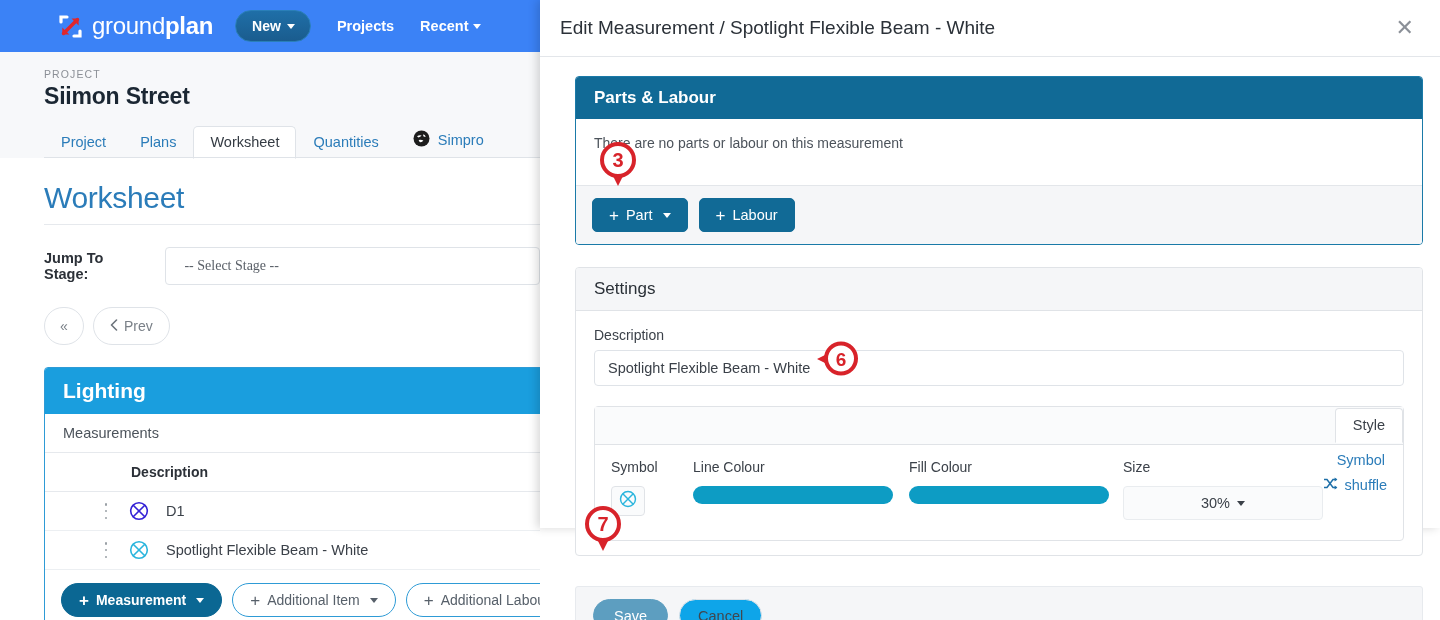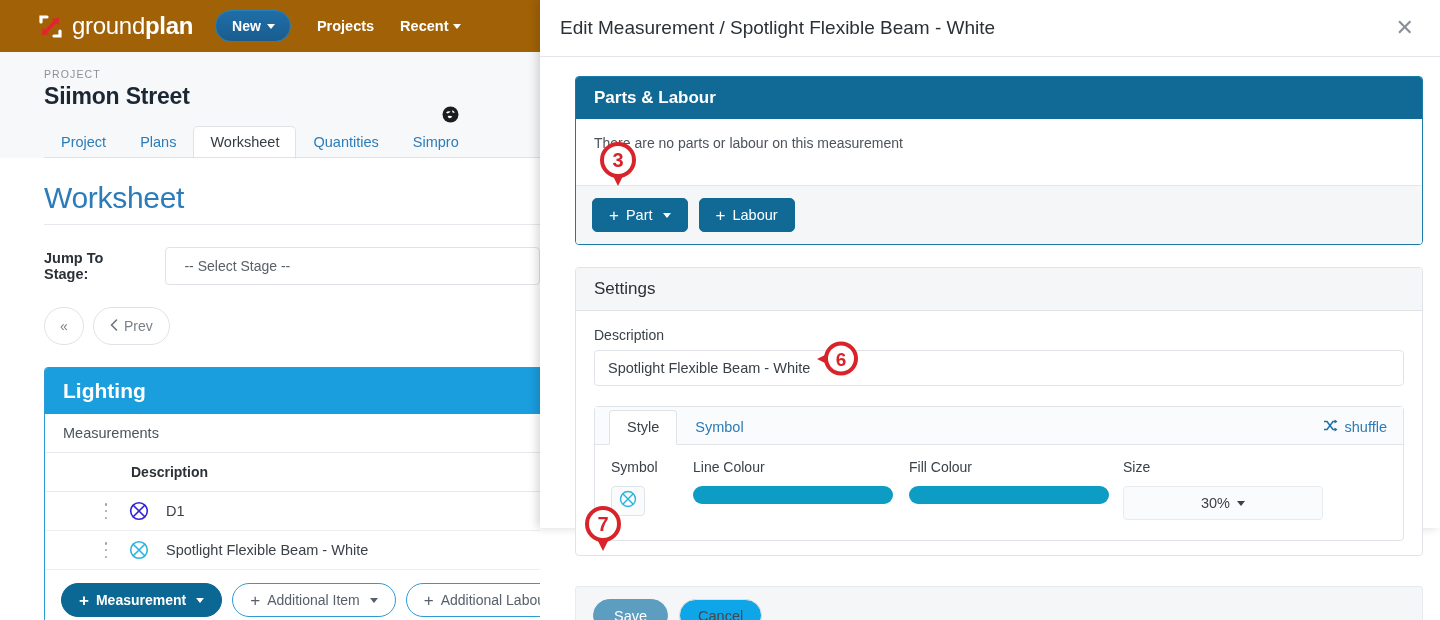--- a/index.html
+++ b/index.html
@@ -9,21 +9,21 @@
     font-family:"Liberation Sans", sans-serif;
     background:#ffffff;
     overflow:hidden;
     position:relative;
     color:#333;
   }
 
   
   .topnav{
     position:absolute; left:0; top:0; width:540px; height:52px;
-    background:#a16207; display:flex; align-items:center; padding-left:38px;
+    background:#3b82f6; display:flex; align-items:center; padding-left:58px;
     z-index:2;
   }
   .logo-wrap{ display:flex; align-items:center; gap:9px; }
   .logo-mark{ width:25px; height:25px; position:relative; }
   .logo-text{ font-size:24px; color:#ffffff; letter-spacing:-.3px; font-weight:300; }
   .logo-text b{ font-weight:700; }
   .nav-new{
     margin-left:22px; background:linear-gradient(180deg,#1f6fa8,#1a5c8e);
     color:#fff; font-size:14px; font-weight:600; padding:7px 15px 7px 16px;
     border-radius:18px; display:flex; align-items:center; gap:6px; cursor:pointer;
@@ -48,37 +48,37 @@
 
   .tabs{ margin:14px 0 0 44px; display:flex; align-items:flex-end; height:34px; position:relative;}
   .tab{
     font-size:14.5px; color:#2b7cb9; padding:7px 16px 8px; cursor:pointer;
     border:1px solid transparent; border-radius:5px 5px 0 0; position:relative; top:1px;
   }
   .tab.active{
     color:#343b43; background:#ffffff; border-color:#dfe3e8; border-bottom-color:#ffffff;
     font-weight:400;
   }
-  .tab.with-icon{ display:flex; align-items:flex-end; gap:8px;flex-direction:column; }
+  .tab.with-icon{ display:flex; align-items:center; gap:8px; }
   .tabs-rule{
     position:absolute; left:0; right:0; bottom:0; height:1px; background:#dfe3e8;
   }
 
   .content{ background:#ffffff; min-height:420px; padding-top:1px; }
   .ws-title{
     font-size:30px; color:#2b7cb9; font-weight:300; margin:22px 0 9px 44px; letter-spacing:-.3px;
   }
   .ws-hr{ height:1px; background:#e6e9ed; margin:0 0 0 44px; }
 
   .jump-row{ display:flex; align-items:center; margin:22px 0 0 44px; }
   .jump-label{ font-size:14.5px; font-weight:700; color:#2c3138; }
   .jump-select{
     margin-left:26px; width:420px; height:38px; border:1px solid #dfe3e8; border-radius:4px;
     background:#fff; display:flex; align-items:center; padding-left:18px;
-    font-size:14px; color:#5a6068;
+    font-size:14px; color:#5a6068;font-family:Liberation Serif, serif;
   }
 
   .pager{ display:flex; gap:9px; margin:22px 0 0 44px; }
   .pbtn{
     height:38px; border:1px solid #dfe3e8; border-radius:20px; background:#fff;
     display:flex; align-items:center; justify-content:center; gap:6px;
     color:#7a8088; font-size:14px; cursor:pointer; padding:0 16px;
   }
   .pbtn.icon-only{ width:40px; padding:0; }
 
@@ -171,21 +171,21 @@
     width:100%; height:36px; border:1px solid #dfe3e8; border-radius:4px; background:#fff;
     display:flex; align-items:center; padding-left:13px; font-size:14.5px; color:#3b4149;
   }
 
   .styleblock{
     margin-top:20px; border:1px solid #e0e3e7; border-radius:4px; background:#fff;
     position:relative;
   }
   .style-tabs{
     display:flex; align-items:flex-end; height:38px; padding-left:14px;
-    border-bottom:1px solid #e0e3e7; background:#fafbfc; position:relative;
+    border-bottom:1px solid #e0e3e7; background:#fafbfc; position:relative;flex-direction:column;
   }
   .stab{
     font-size:14.5px; padding:8px 17px 9px; color:#2b7cb9; cursor:pointer;
     border:1px solid transparent; border-radius:4px 4px 0 0; position:relative; top:1px;
   }
   .stab.active{
     background:#fff; color:#3b4149; border-color:#e0e3e7; border-bottom-color:#fff;
   }
   .shuffle{
     margin-left:auto; margin-right:16px; color:#2b7cb9; font-size:14.5px;

